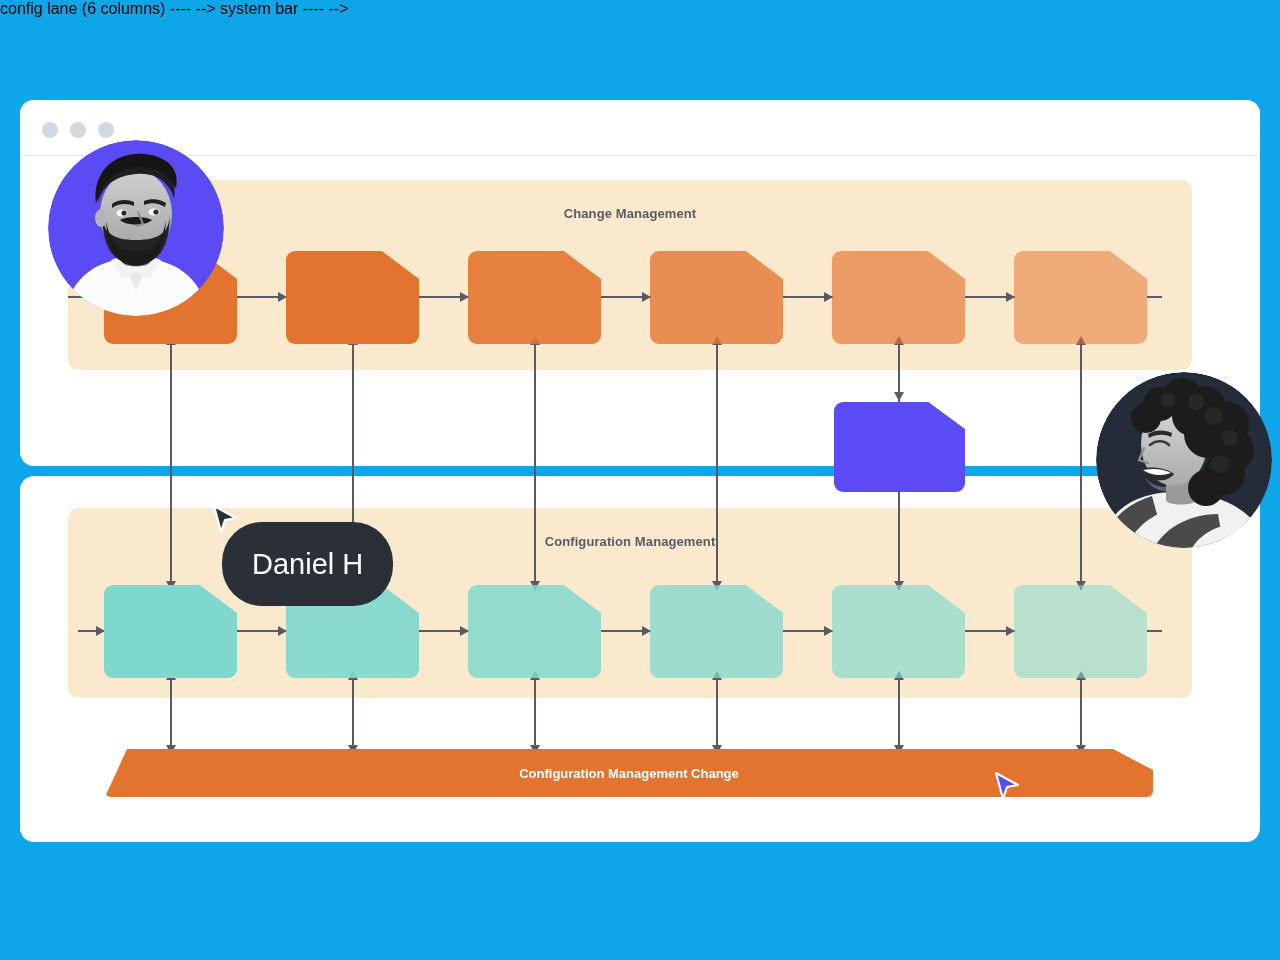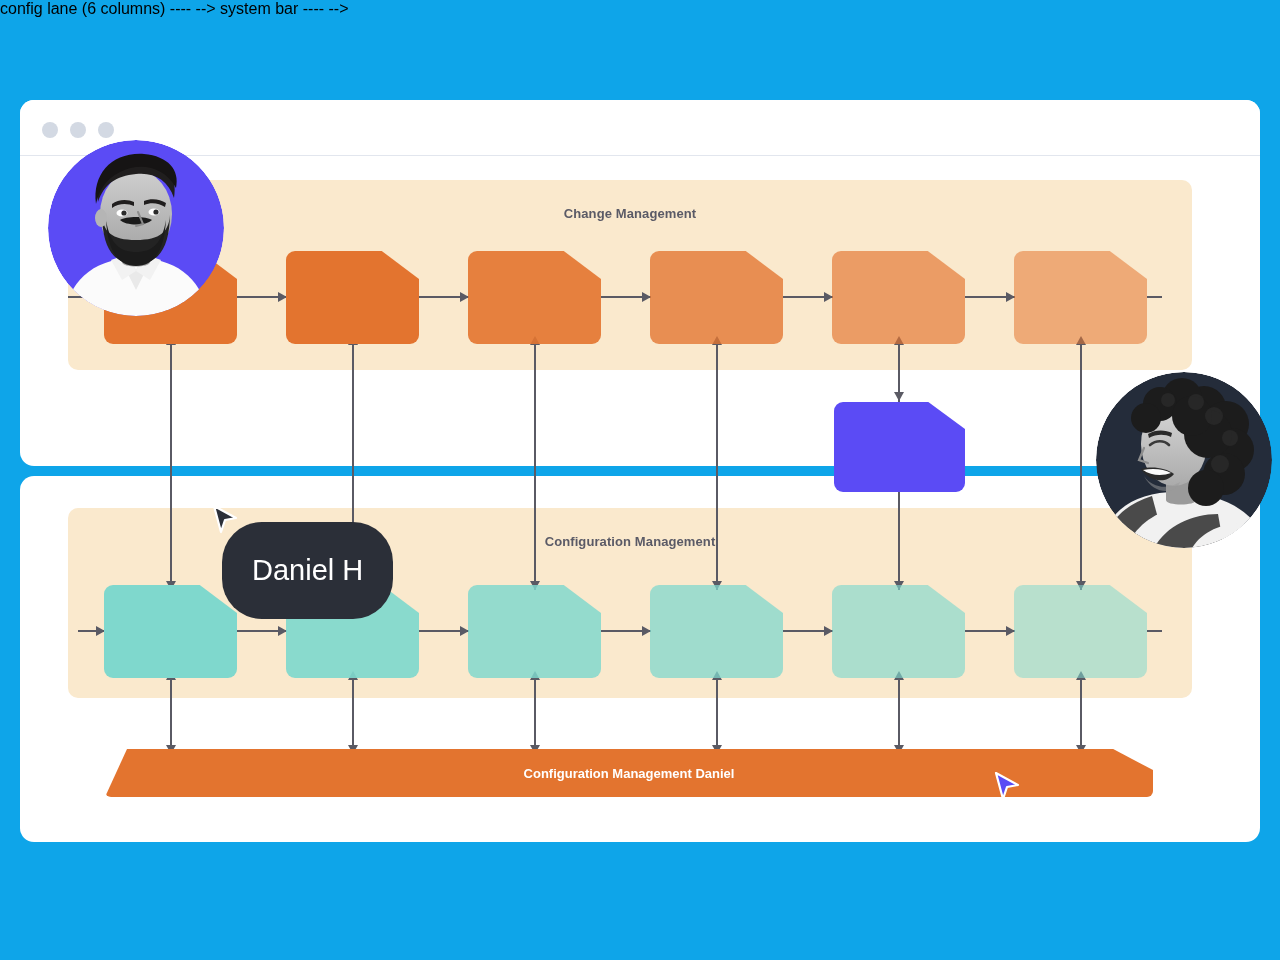--- a/index.html
+++ b/index.html
@@ -145,21 +145,21 @@
     display: flex; align-items: center; justify-content: center;
     border-radius: 40px;
     color: #ffffff;
     font-size: 29px;
     font-weight: normal;
     white-space: nowrap;
     padding: 0 30px;
   }
   #cursor-daniel-label {
     left: 222px; top: 522px;
-    height: 97px;
+    height: 84px;
     background: #2b2f38;
   }
   #cursor-bob-label {
     left: 1000px; top: 798px;
     height: 72px;
     background: #5b4bf5;
   }
   #cursor-daniel-pointer { left: 212px; top: 505px; }
   #cursor-bob-pointer    { left: 994px; top: 772px; }
 </style>
@@ -304,21 +304,21 @@
     
     <div class="node" style="left:104px; top:585px; background:#7fd8cd; opacity:1;"></div>
     <div class="node" style="left:286px; top:585px; background:#7fd8cd; opacity:.92;"></div>
     <div class="node" style="left:468px; top:585px; background:#7fd8cd; opacity:.84;"></div>
     <div class="node" style="left:650px; top:585px; background:#7fd8cd; opacity:.74;"></div>
     <div class="node" style="left:832px; top:585px; background:#7fd8cd; opacity:.64;"></div>
     <div class="node" style="left:1014px; top:585px; background:#7fd8cd; opacity:.54;"></div>
 
     
     <div id="system-bar">
-      <div id="system-bar-label">Configuration Management Daniel</div>
+      <div id="system-bar-label">Configuration Management Change</div>
     </div>
 
     
     <div class="avatar" id="avatar-daniel">
       <svg viewBox="0 0 176 176" xmlns="http://www.w3.org/2000/svg" aria-hidden="true">
         <defs>
           <clipPath id="clipDaniel">
               <circle cx="88" cy="88" r="88"></circle>
             </clipPath>
           <linearGradient id="skinD" x1="0" y1="0" x2="0" y2="1">

